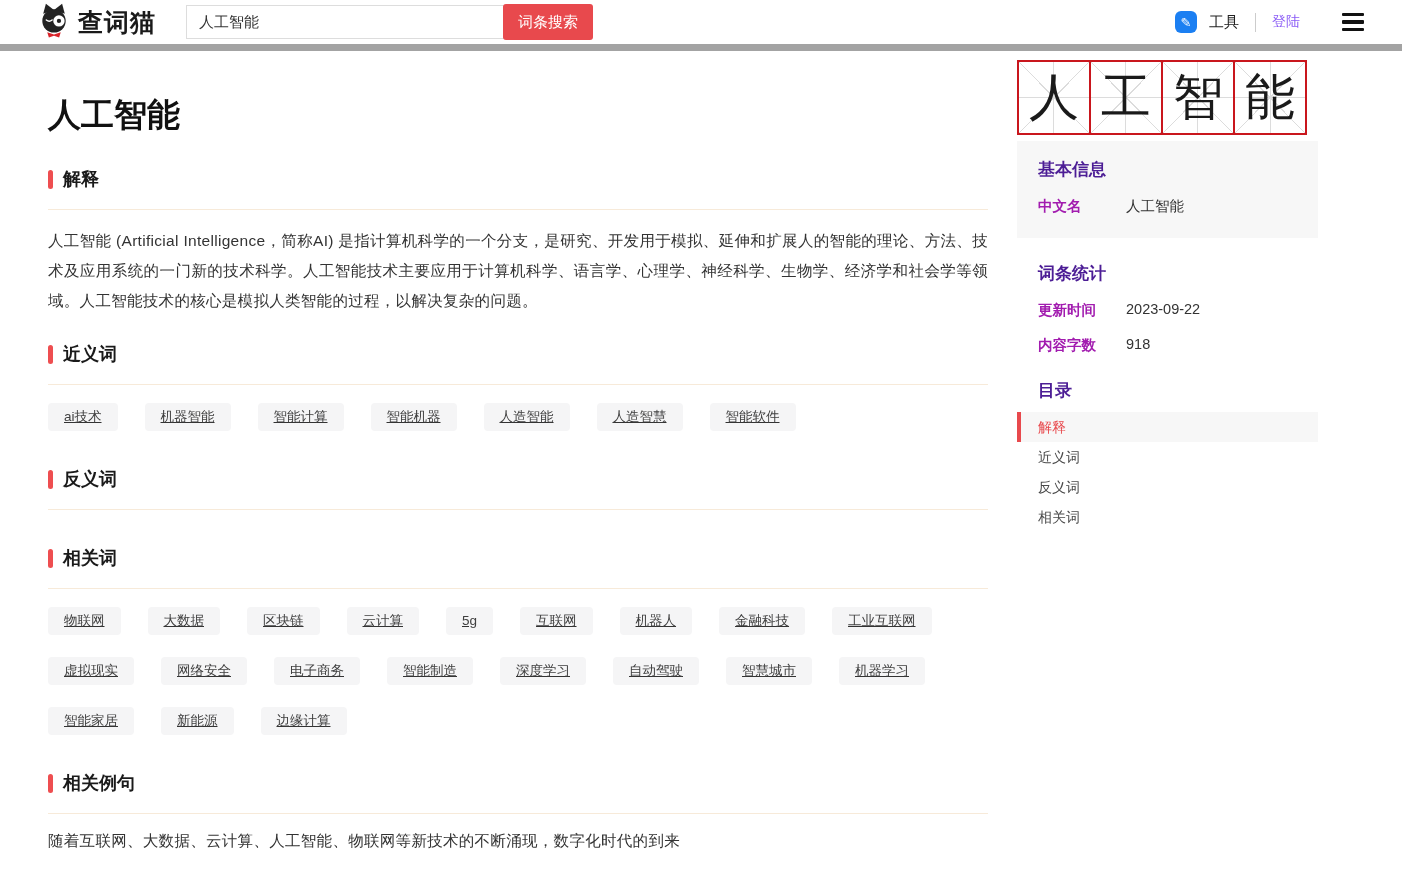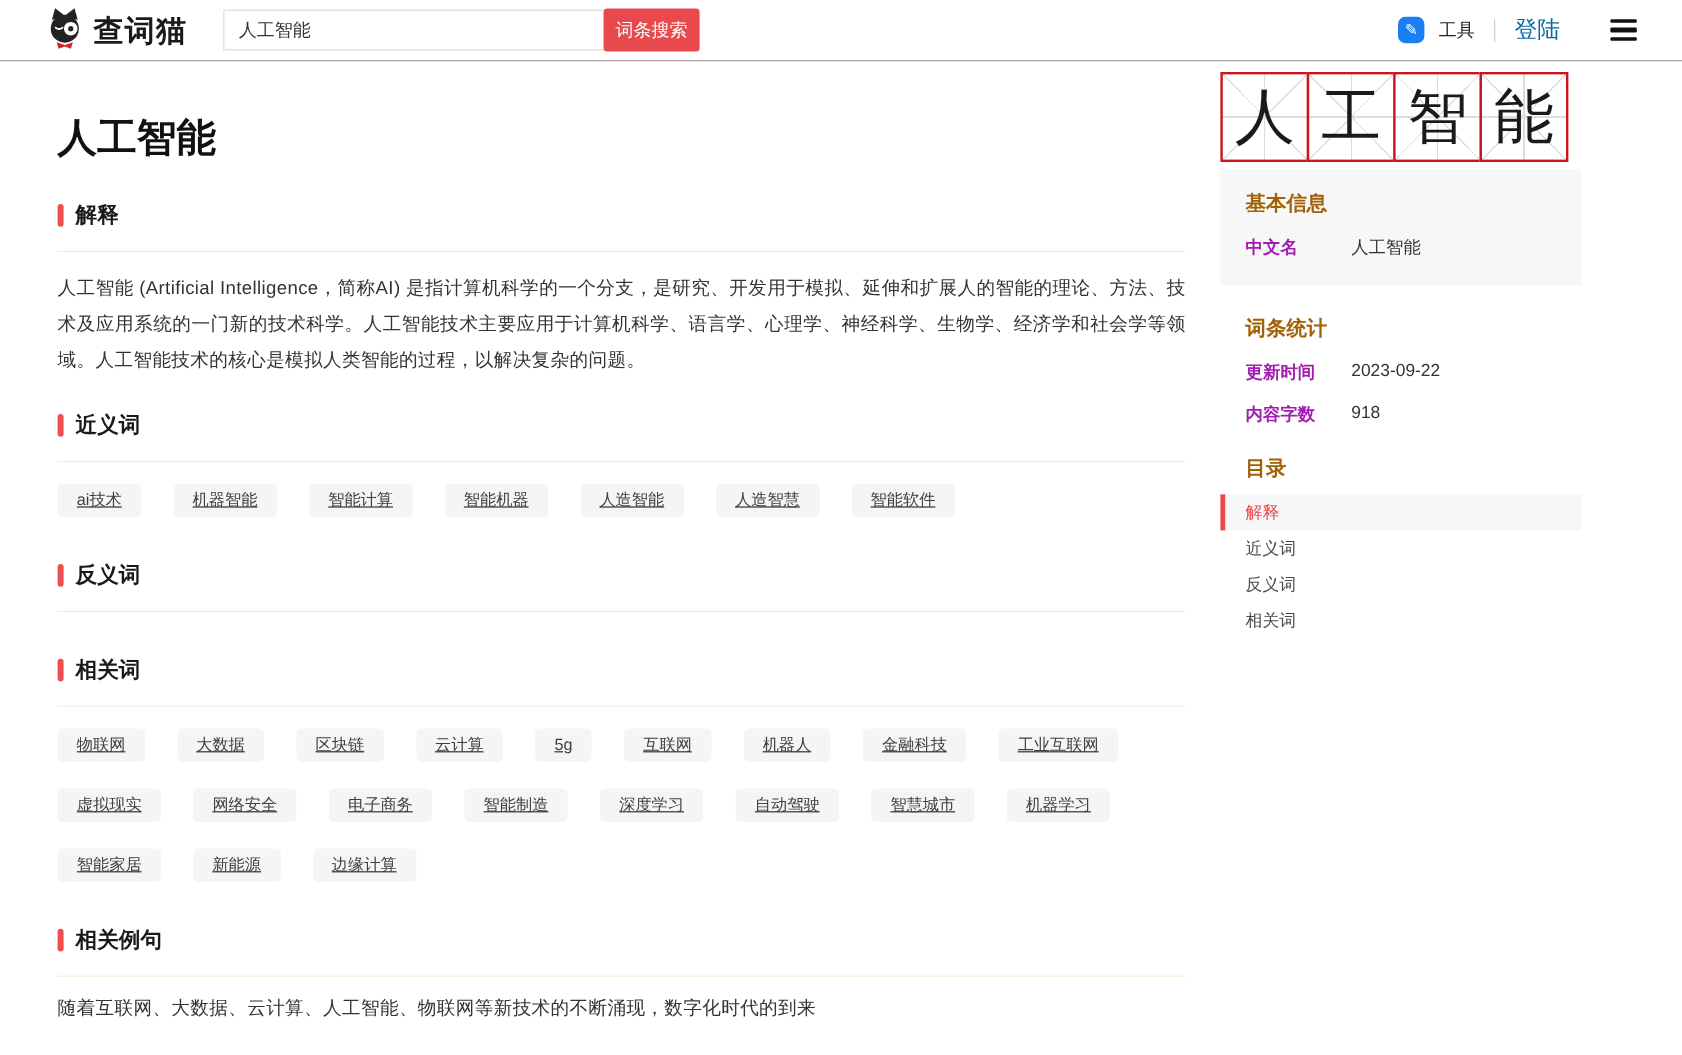--- a/index.html
+++ b/index.html
@@ -1,34 +1,34 @@
 <!DOCTYPE html>
 <html lang="zh"><head>
 <meta charset="utf-8">
 <style>
   * { box-sizing: border-box; margin: 0; padding: 0; }
   html,body { width: 1402px; height: 879px; overflow: hidden; background: #fff;
     font-family: "Liberation Sans", "DejaVu Sans", sans-serif; color: #333; }
 
   
   .header { height: 51px; display: flex; align-items: center; padding: 0 38px 0 36px;
-    border-bottom: 1px solid #a3a3a3; background: #fff; }
+    border-bottom: 7px solid #a3a3a3; background: #fff; }
   .brand { display: flex; align-items: center; gap: 6px; }
   .brand-name { font-size: 25px; font-weight: 700; color: #1a1a1a; letter-spacing: 1px; }
   .searchbar { display: flex; align-items: center; margin-left: 30px; }
   .search-input { width: 318px; height: 34px; border: 1px solid #ddd; outline: none;
     padding: 0 12px; font-size: 15px; color: #333; font-family: inherit; }
-  .search-btn { width: 80px; height: 36px; border: none; background: #e8494d; color: #fff;
+  .search-btn { width: 90px; height: 36px; border: none; background: #e8494d; color: #fff;
     font-size: 15px; font-family: inherit; border-radius: 3px; margin-left: -1px; cursor: pointer; }
   .header-right { margin-left: auto; display: flex; align-items: center; }
   .tool-icon { width: 22px; height: 22px; border-radius: 6px; background: #1b7ff2; color: #fff;
     display: flex; align-items: center; justify-content: center; font-size: 13px; }
   .tool-label { font-size: 15px; color: #222; margin-left: 12px; }
   .v-divider { width: 1px; height: 19px; background: #ccc; margin: 0 16px; }
-  .login-label { font-size: 19px; color: #0369a1; }
+  .login-label { font-size: 14px; color: #8b5cf6; }
   .hamburger { margin-left: 42px; display: flex; flex-direction: column; gap: 4px; cursor: pointer; }
   .hamburger i { display: block; width: 22px; height: 3.5px; background: #111; border-radius: 1px; }
 
   
   .page { display: flex; padding: 0 84px 0 48px; }
   .content { width: 940px; flex: 0 0 940px; }
   .sidebar { width: 301px; flex: 0 0 301px; margin-left: 29px; }
 
   
   .entry-title { margin-top: 46px; font-size: 33px; line-height: 36px; font-weight: 700; color: #111; }
@@ -53,21 +53,21 @@
     display: flex; align-items: center; justify-content: center;
     font-family: "DejaVu Serif", "Liberation Serif", serif; font-size: 50px; color: #1a1a1a;
     background-color: #fff;
     background-image:
       linear-gradient(to top right, transparent calc(50% - 0.5px), #dcdcdc calc(50% - 0.5px), #dcdcdc calc(50% + 0.5px), transparent calc(50% + 0.5px)),
       linear-gradient(to bottom right, transparent calc(50% - 0.5px), #dcdcdc calc(50% - 0.5px), #dcdcdc calc(50% + 0.5px), transparent calc(50% + 0.5px)),
       linear-gradient(to bottom, transparent calc(50% - 0.5px), #dcdcdc calc(50% - 0.5px), #dcdcdc calc(50% + 0.5px), transparent calc(50% + 0.5px)),
       linear-gradient(to right, transparent calc(50% - 0.5px), #dcdcdc calc(50% - 0.5px), #dcdcdc calc(50% + 0.5px), transparent calc(50% + 0.5px)); }
   .char-box:first-child { margin-left: 0; }
   .info-card { background: #f7f7f7; margin-top: 6px; padding: 17px 21px 22px; }
-  .side-heading { font-size: 17px; font-weight: 700; color: #a16207; }
+  .side-heading { font-size: 17px; font-weight: 700; color: #4c1d95; }
   .kv-row { display: flex; margin-top: 16px; font-size: 14.5px; }
   .kv-label { font-weight: 700; color: #a21caf; width: 88px; flex: 0 0 88px; }
   .kv-value { color: #333; }
   .stats-card { padding: 24px 21px 10px; }
   .toc { margin-top: 14px; }
   .toc .side-heading { padding: 0 21px 10px; }
   .toc-item { display: block; height: 30px; line-height: 30px; font-size: 14px; color: #4a4a4a;
     padding-left: 17px; border-left: 4px solid transparent; cursor: pointer; }
   .toc-item.active { color: #e8494d; background: #f7f7f7; border-left-color: #e8494d; }
 </style>

